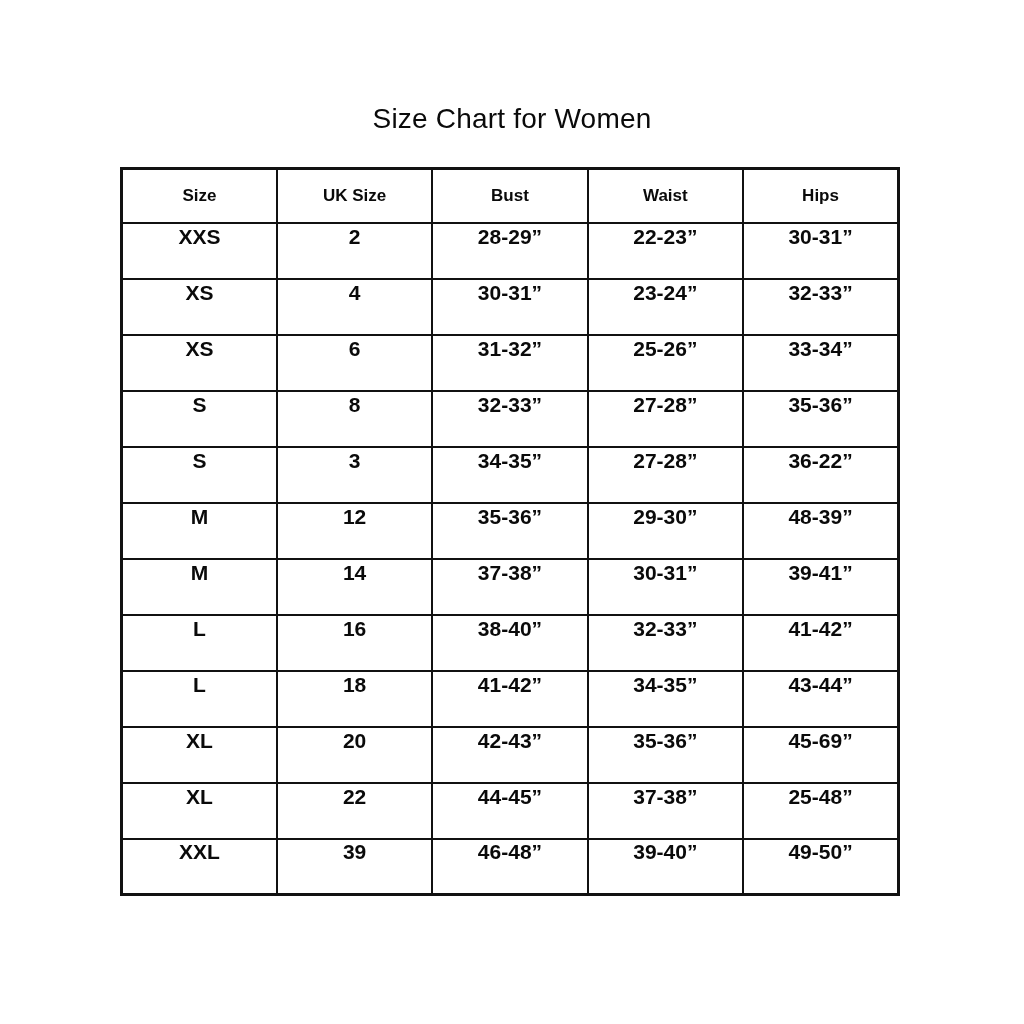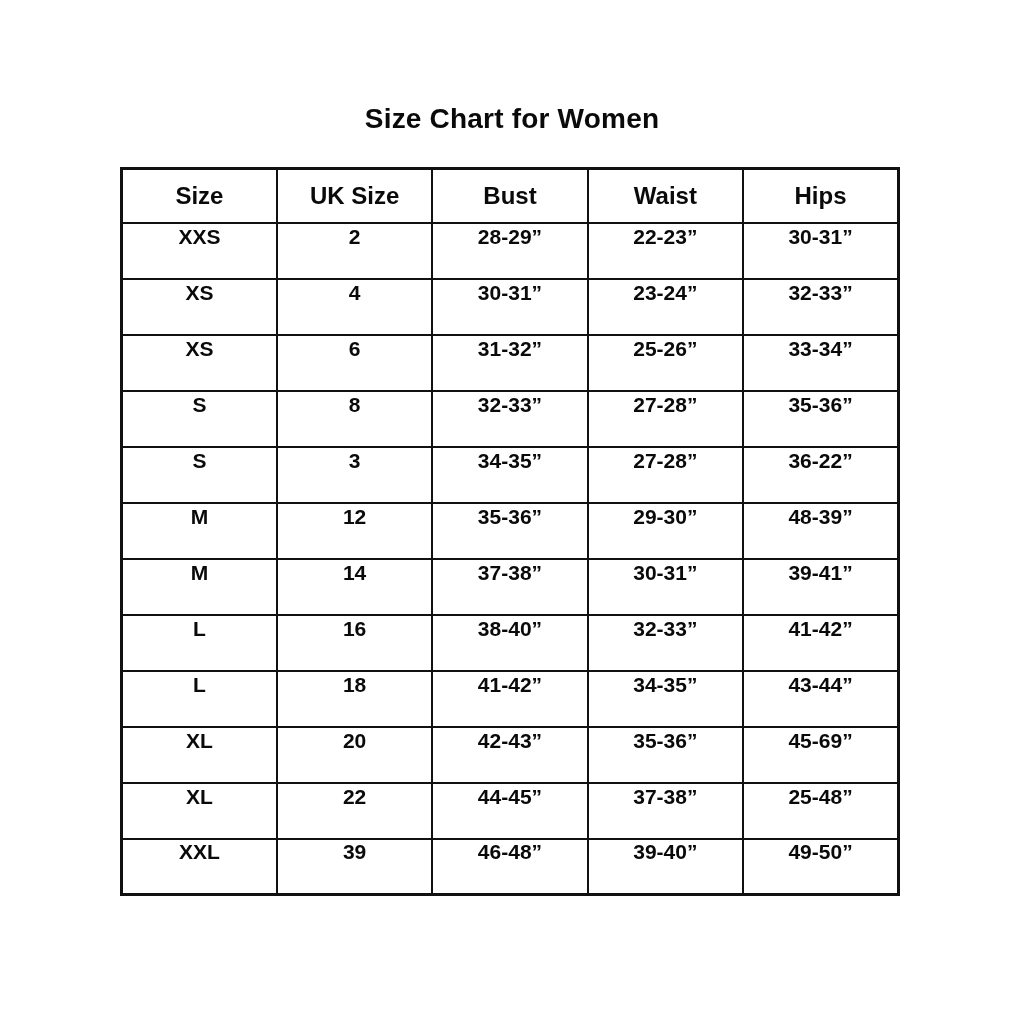--- a/index.html
+++ b/index.html
@@ -16,21 +16,21 @@
     height: 1024px;
     background: #ffffff;
   }
   .chart-title {
     position: absolute;
     top: 103px;
     left: 0;
     width: 1024px;
     text-align: center;
     font-size: 28px;
-    font-weight: bold;
+    font-weight: normal;
     letter-spacing: 0.2px;
     color: #0a0a0a;
   }
   table.size-table {
     position: absolute;
     left: 120px;
     top: 167px;
     width: 780px;
     border-collapse: collapse;
     table-layout: fixed;
@@ -41,21 +41,21 @@
     border: 2px solid #111111;
     text-align: center;
     vertical-align: middle;
     font-weight: bold;
     color: #0a0a0a;
     overflow: hidden;
     white-space: nowrap;
   }
   table.size-table th {
     height: 54px;
-    font-size: 24px;
+    font-size: 17px;
   }
   table.size-table td {
     height: 56px;
     font-size: 21px;
     padding-bottom: 28px;
   }
 </style>
 </head>
 <body>
 

